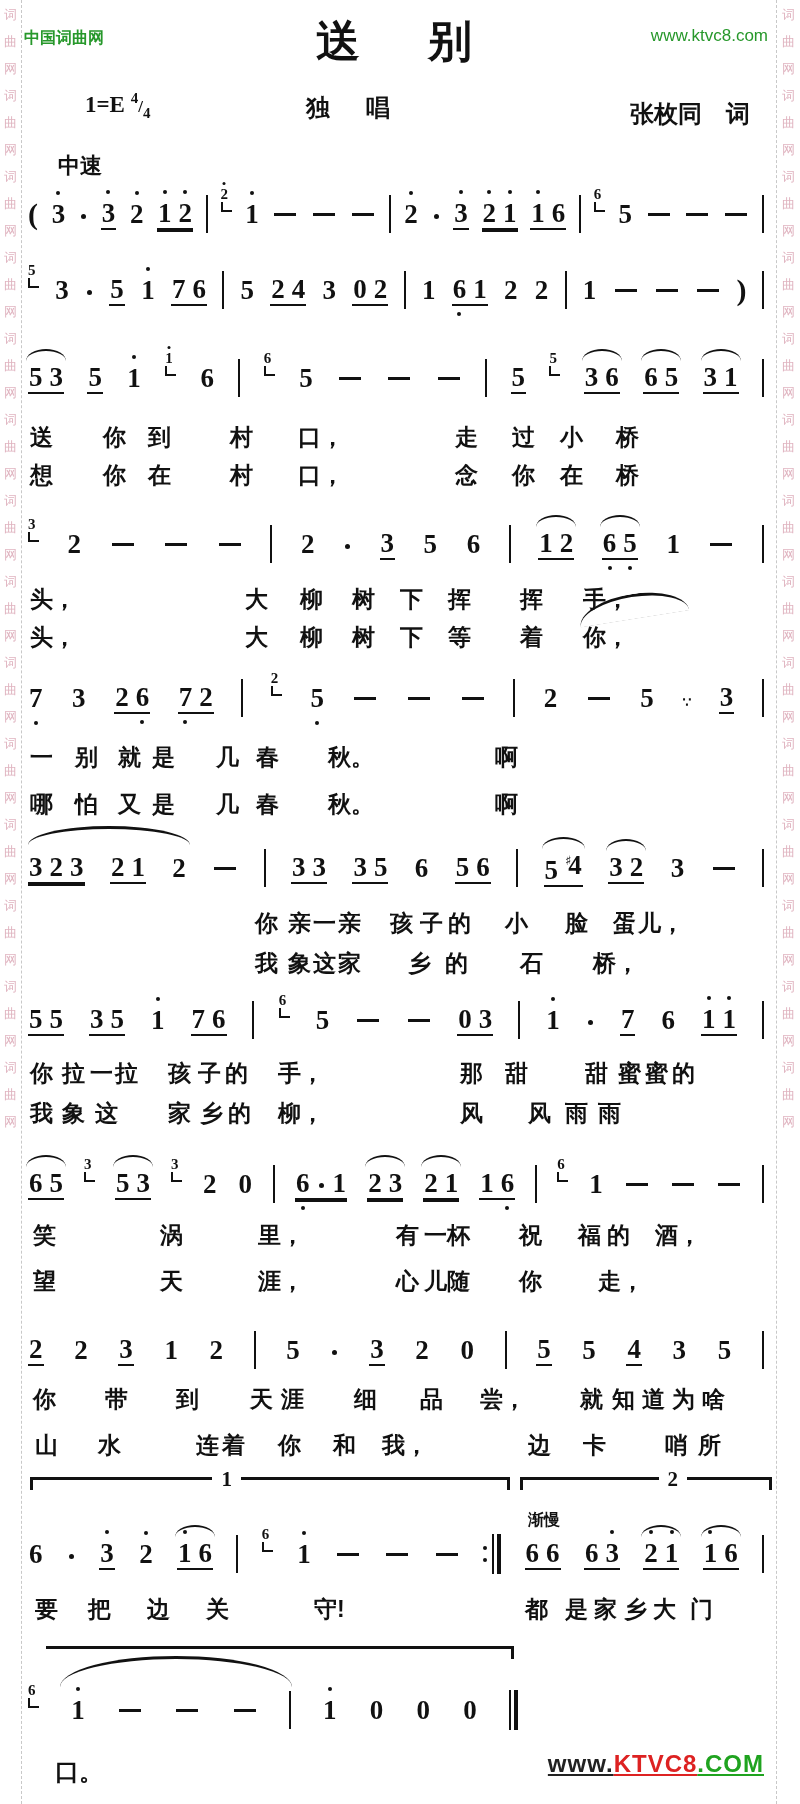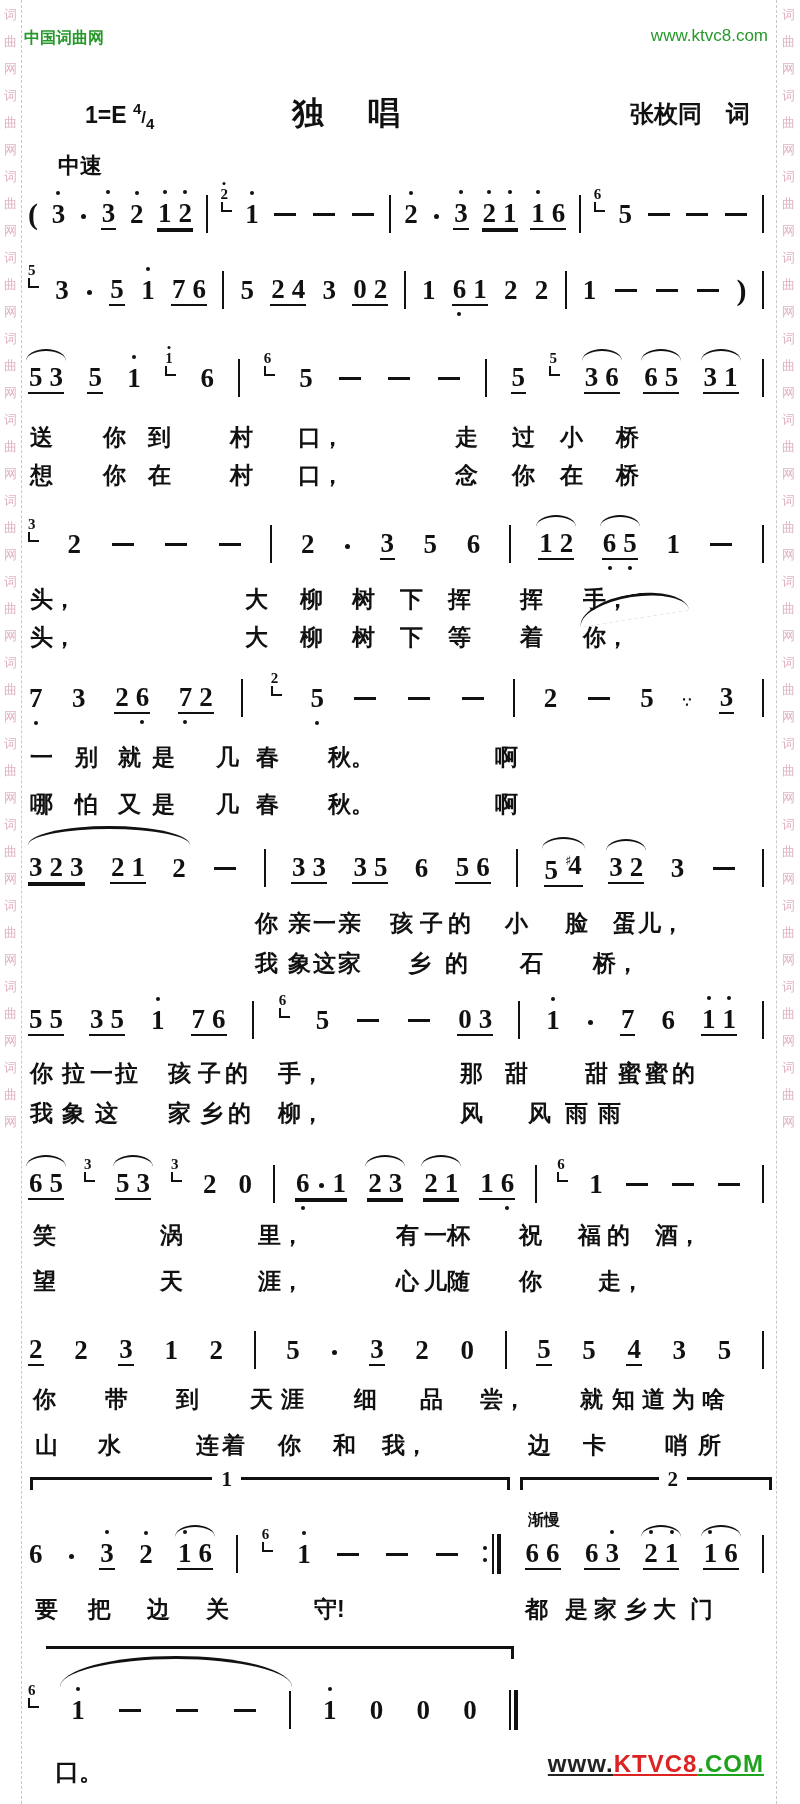--- a/index.html
+++ b/index.html
@@ -10,25 +10,25 @@
       gap:13px;padding-top:8px;font-size:13px;color:#e0b4c0;line-height:14px;}
   .wm.left{left:0;width:21px;border-right:1px dashed #c8c8c8;}
   .wm.right{right:0;width:23px;border-left:1px dashed #c8c8c8;}
   .wm span{display:block;}
   
   .site{position:absolute;left:24px;top:28px;font-size:16px;font-weight:700;color:#27982b;}
   .url{position:absolute;right:32px;top:26px;font-size:17px;color:#27982b;}
   .title{position:absolute;left:0;right:0;top:12px;text-align:center;font-size:44px;font-weight:700;
          font-family:"Liberation Serif",serif;letter-spacing:12px;}
   .meta-key{position:absolute;left:85px;top:90px;font-size:23px;font-weight:700;
-            font-family:Liberation Sans, sans-serif;margin-top:10px;}
+            font-family:Liberation Serif, serif;}
   .ts .tn{vertical-align:super;font-size:15px;font-weight:700;}
   .ts .tsl{font-size:17px;font-weight:700;}
   .ts .td{vertical-align:sub;font-size:15px;font-weight:700;}
-  .perf{position:absolute;left:292px;top:92px;font-size:32px;font-weight:700;letter-spacing:6px;}
+  .perf{position:absolute;left:306px;top:92px;font-size:24px;font-weight:700;letter-spacing:6px;}
   .lyricist{position:absolute;left:630px;top:98px;font-size:24px;font-weight:700;}
   .tempo{position:absolute;left:58px;top:151px;font-size:22px;font-weight:700;}
   .rall{position:absolute;left:528px;top:1510px;font-size:16px;font-weight:700;}
   
   .note-line{position:absolute;left:28px;right:36px;height:44px;display:flex;
              justify-content:space-between;align-items:center;
              font-family:"Liberation Serif",serif;font-weight:700;}
   .grp{position:relative;display:inline-flex;align-items:flex-end;gap:7px;padding:0 1px;}
   .grp.u1,.grp.u2{border-bottom:2px solid #111;}
   .grp.u2::after{content:"";position:absolute;left:0;right:0;bottom:-4px;height:2px;background:#111;}
@@ -157,20 +157,21 @@
       <span>词</span>
       <span>曲</span>
       <span>网</span>
       <span>词</span>
       <span>曲</span>
       <span>网</span>
     </div>
 
   <div class="site">中国词曲网</div>
   <div class="url">www.ktvc8.com</div>
+  <div class="title">送　别</div>
 
   <div class="meta-key">
     <span>1=E</span>
     <span class="ts"><span class="tn">4</span><span class="tsl">/</span><span class="td">4</span></span>
   </div>
   <div class="perf">独　唱</div>
   <div class="lyricist">张枚同　词</div>
   <div class="tempo">中速</div>
   <div class="rall">渐慢</div>
 

